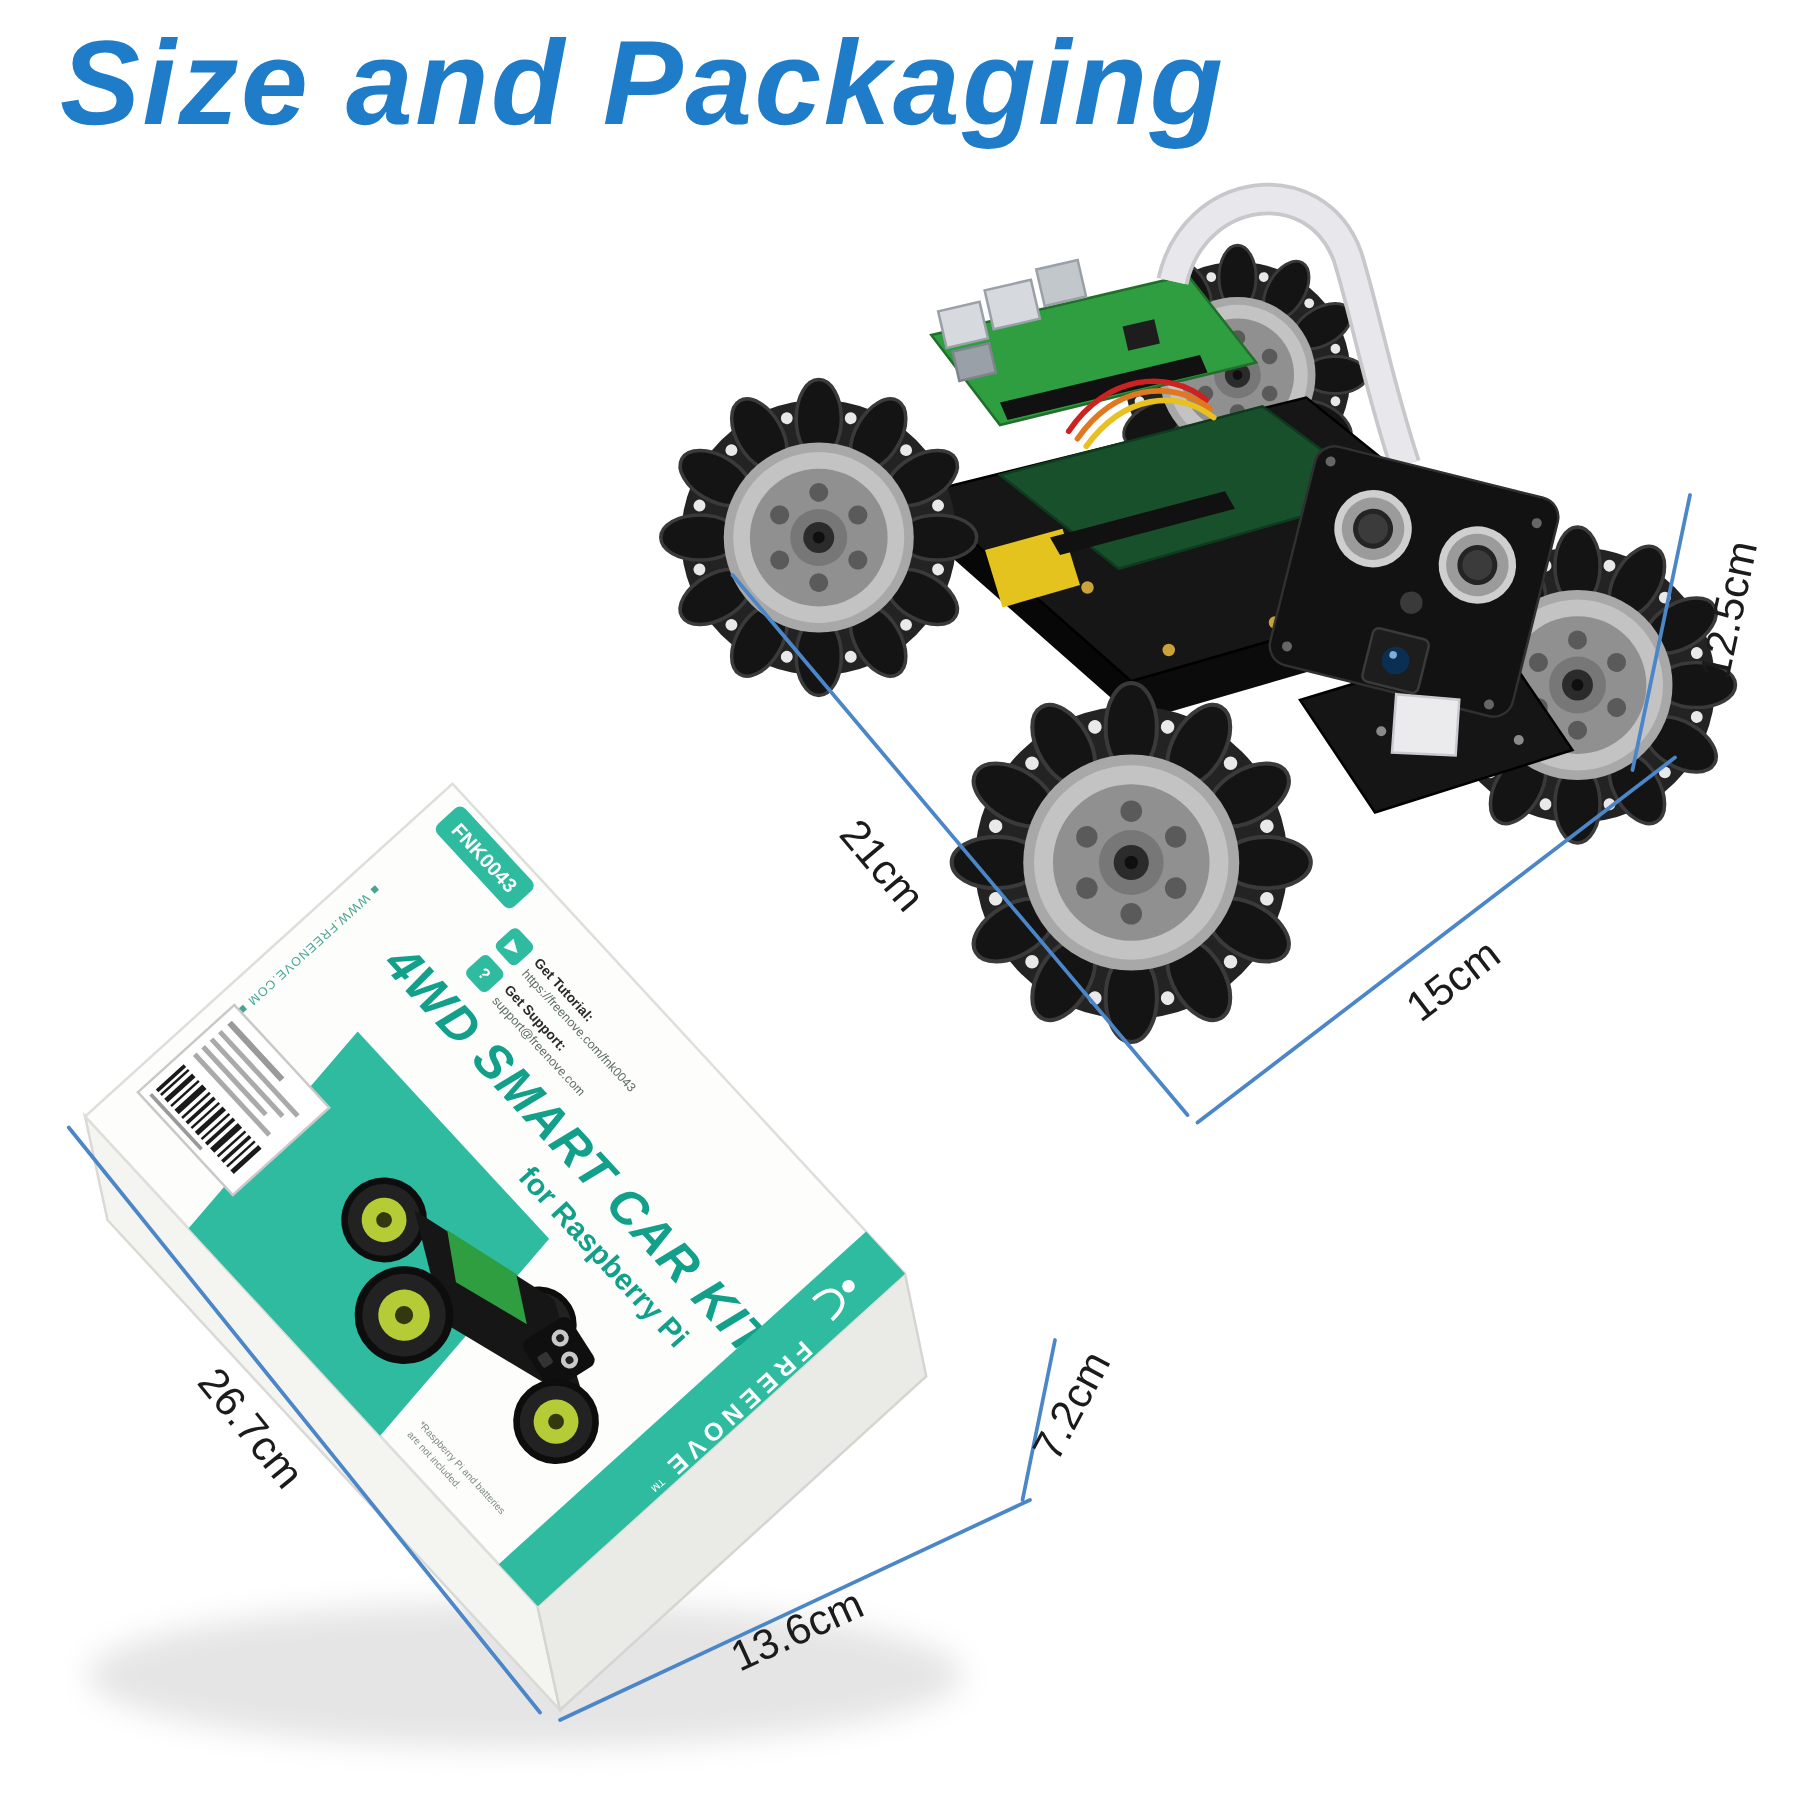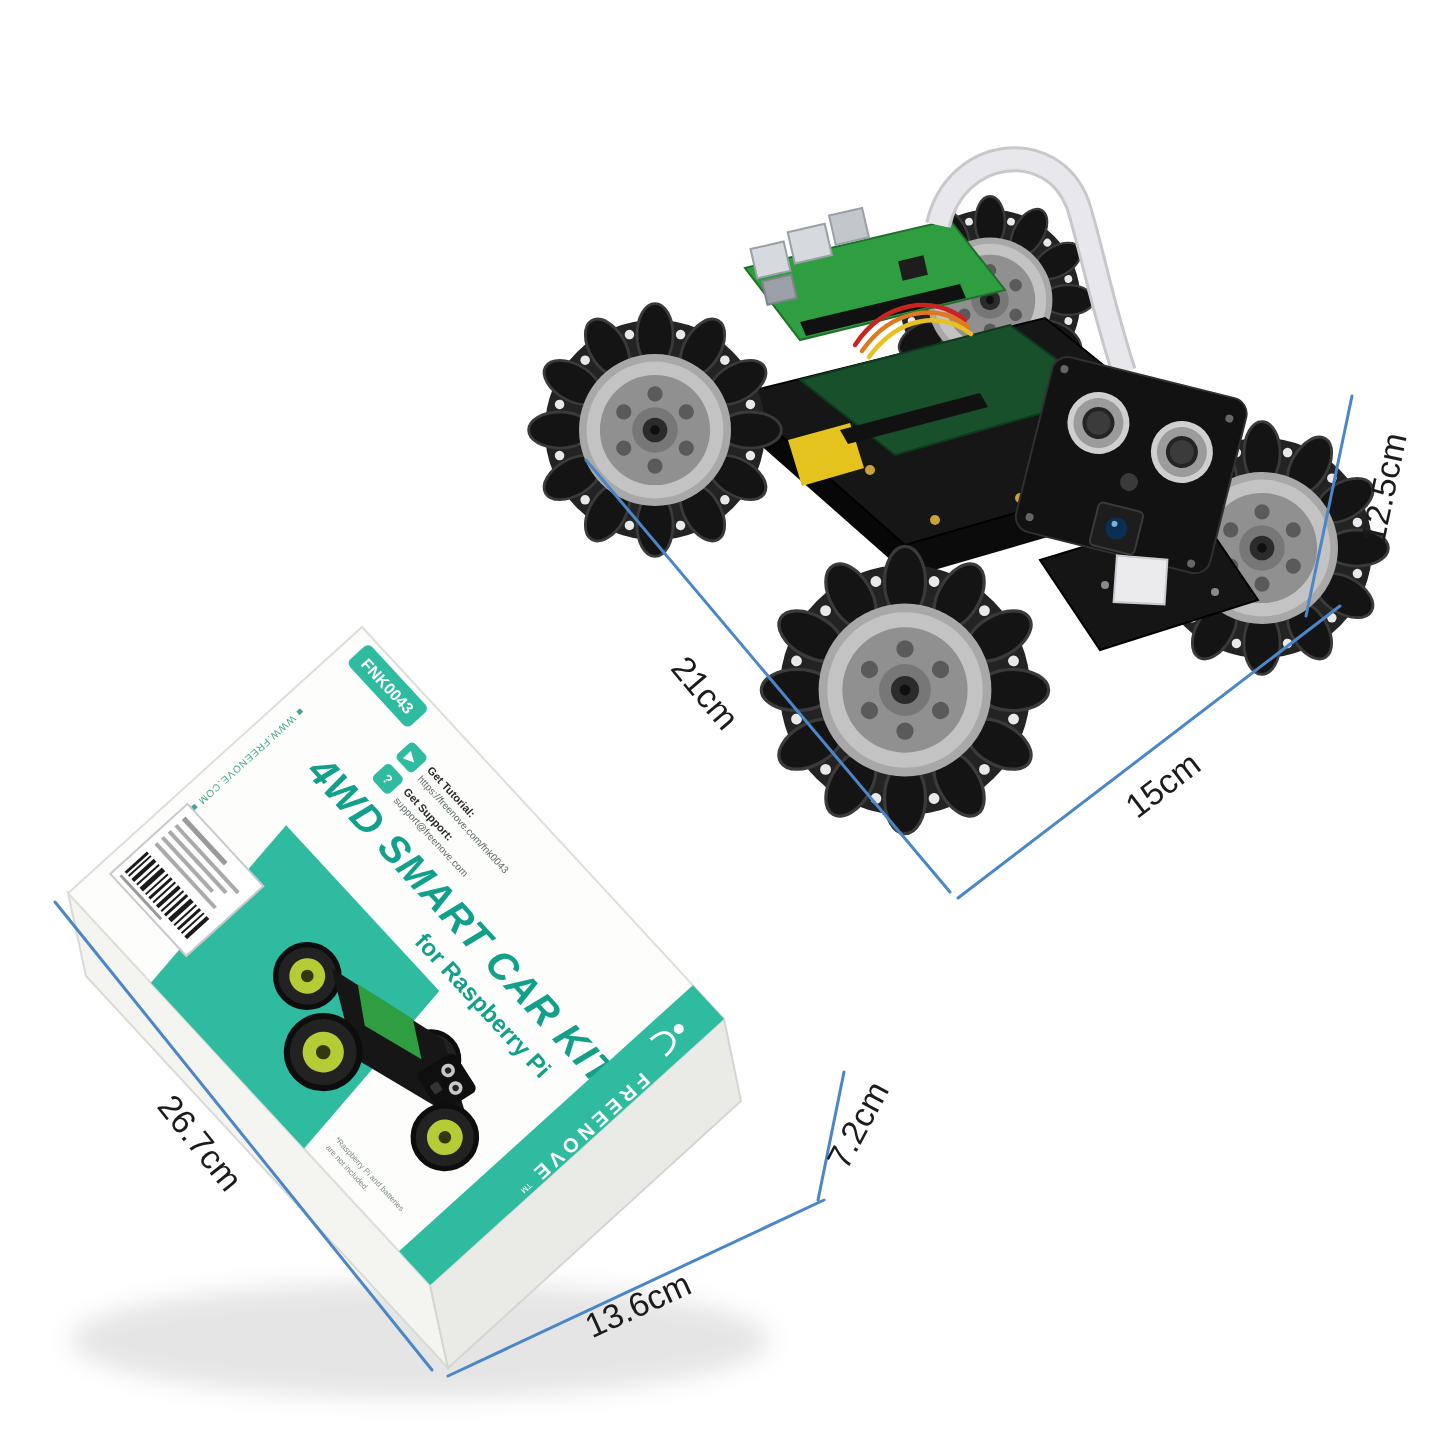--- a/index.html
+++ b/index.html
@@ -27,20 +27,21 @@
   .t-web{font-size:10px;fill:#49a593;letter-spacing:1px;}
   .t-brand{font-size:20px;font-weight:bold;fill:#ffffff;letter-spacing:3px;}
   .t-tm{font-size:8px;fill:#ffffff;}
   .t-disc{font-size:8px;fill:#7c8a87;}
 </style>
 </head>
 <body>
 
 <div class="stage">
 
+  <h1 class="title">Size and Packaging</h1>
 
   <svg class="scene" viewBox="0 0 1445 1445" xmlns="http://www.w3.org/2000/svg">
     <defs>
       <filter id="soft" x="-40%" y="-40%" width="180%" height="180%">
         <feGaussianBlur stdDeviation="12"></feGaussianBlur>
       </filter>
 
       <g id="wheel">
         <circle r="116" fill="#232323"></circle>
         <ellipse transform="rotate(0)" cx="0" cy="-100" rx="19" ry="33" fill="#141414" stroke="#3a3a3a" stroke-width="3"></ellipse>

